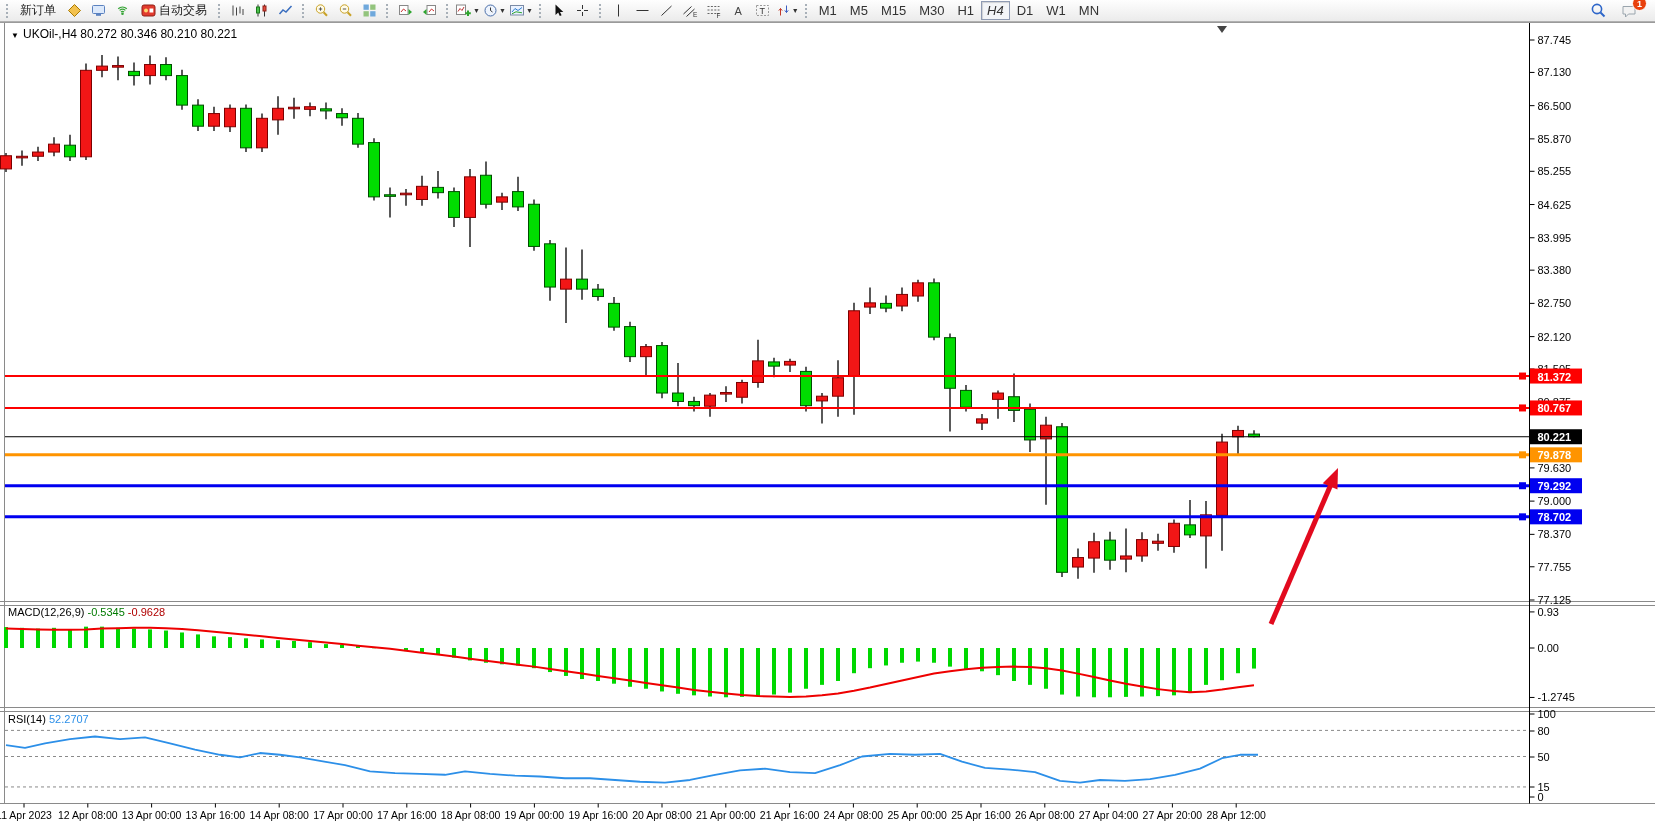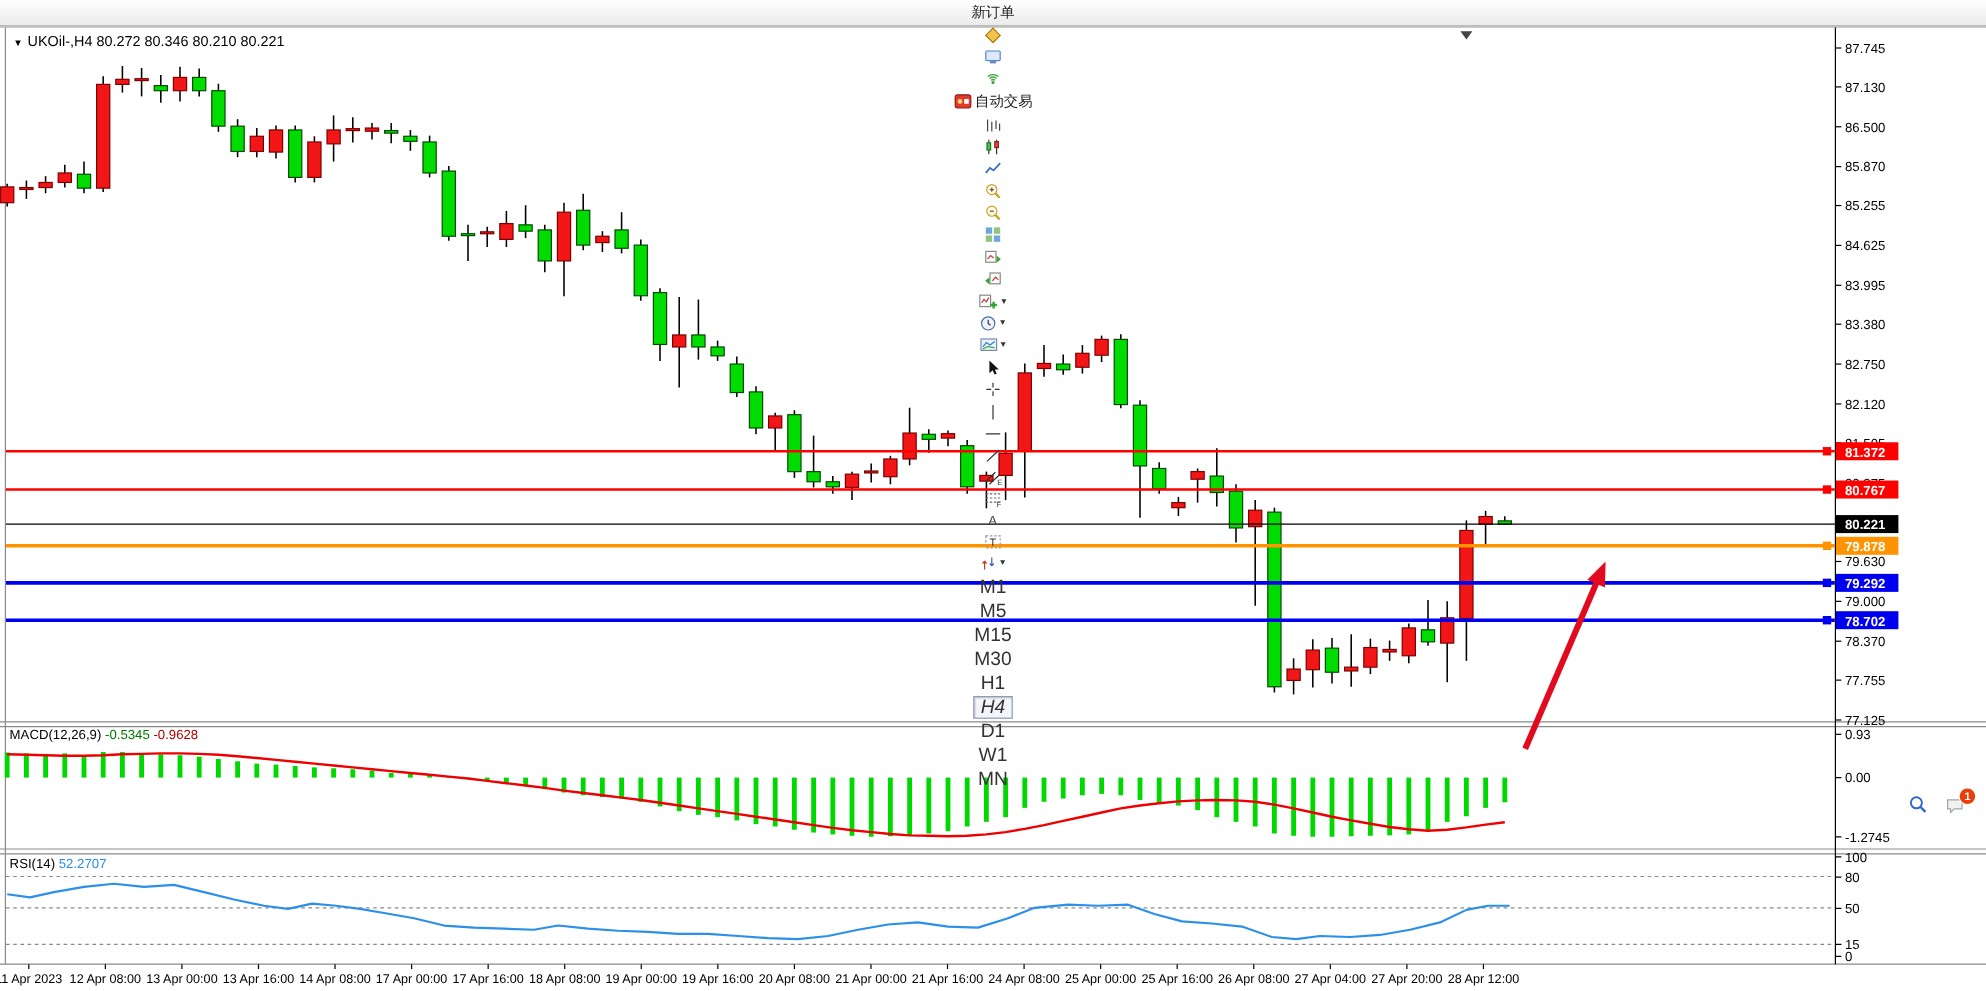--- a/index.html
+++ b/index.html
@@ -1,29 +1,29 @@
 <!DOCTYPE html>
 <html><head>
 <meta charset="utf-8">
 <style>
   html,body{margin:0;padding:0;}
   body{width:1655px;height:826px;position:relative;overflow:hidden;background:#f0f0f0;
        font-family:"Liberation Sans",sans-serif;}
   #chart-svg{position:absolute;top:0;left:0;z-index:1;}
   .toolbar{position:absolute;top:0;left:0;width:1655px;height:22px;z-index:5;
            background:linear-gradient(#fefefe,#ebebeb);border-bottom:1px solid #b0b0b0;
-           display:flex;align-items:center;gap:1px;padding:0 2px;box-sizing:border-box;flex-direction:column;}
+           display:flex;align-items:center;gap:1px;padding:0 2px;box-sizing:border-box;}
   .tbtn{height:19px;min-width:21px;display:flex;align-items:center;justify-content:center;
         border:1px solid transparent;border-radius:2px;}
   .tbtn.text{padding:0 5px;font-size:12px;color:#1a1a1a;gap:3px;white-space:nowrap;}
   .caret{font-size:7px;color:#333;margin-left:1px;}
   .grip{width:5px;height:16px;margin:0 3px;
         background-image:radial-gradient(circle,#a8b0b8 0.9px,transparent 1.1px);
         background-size:4px 4px;}
-  .tf{font-size:16px;color:#333;padding:0 5px;height:17px;display:flex;align-items:center;
+  .tf{font-size:13px;color:#333;padding:0 5px;height:17px;display:flex;align-items:center;
       border:1px solid transparent;}
   .tf.active{border:1px solid #8f9bb3;background:#f3f5f8;box-shadow:inset 1px 1px 1px rgba(0,0,0,.15);font-style:italic;}
   .right{margin-left:auto;display:flex;align-items:center;gap:8px;padding-right:12px;}
   .chatwrap{position:relative;}
   .badge{position:absolute;top:-5px;right:-7px;background:#e8400c;color:#fff;border-radius:50%;
          width:13px;height:13px;font-size:9px;font-weight:bold;display:flex;align-items:center;
          justify-content:center;border:1px solid #fff;}
   .ticon{display:block;}
 </style>
 </head>

